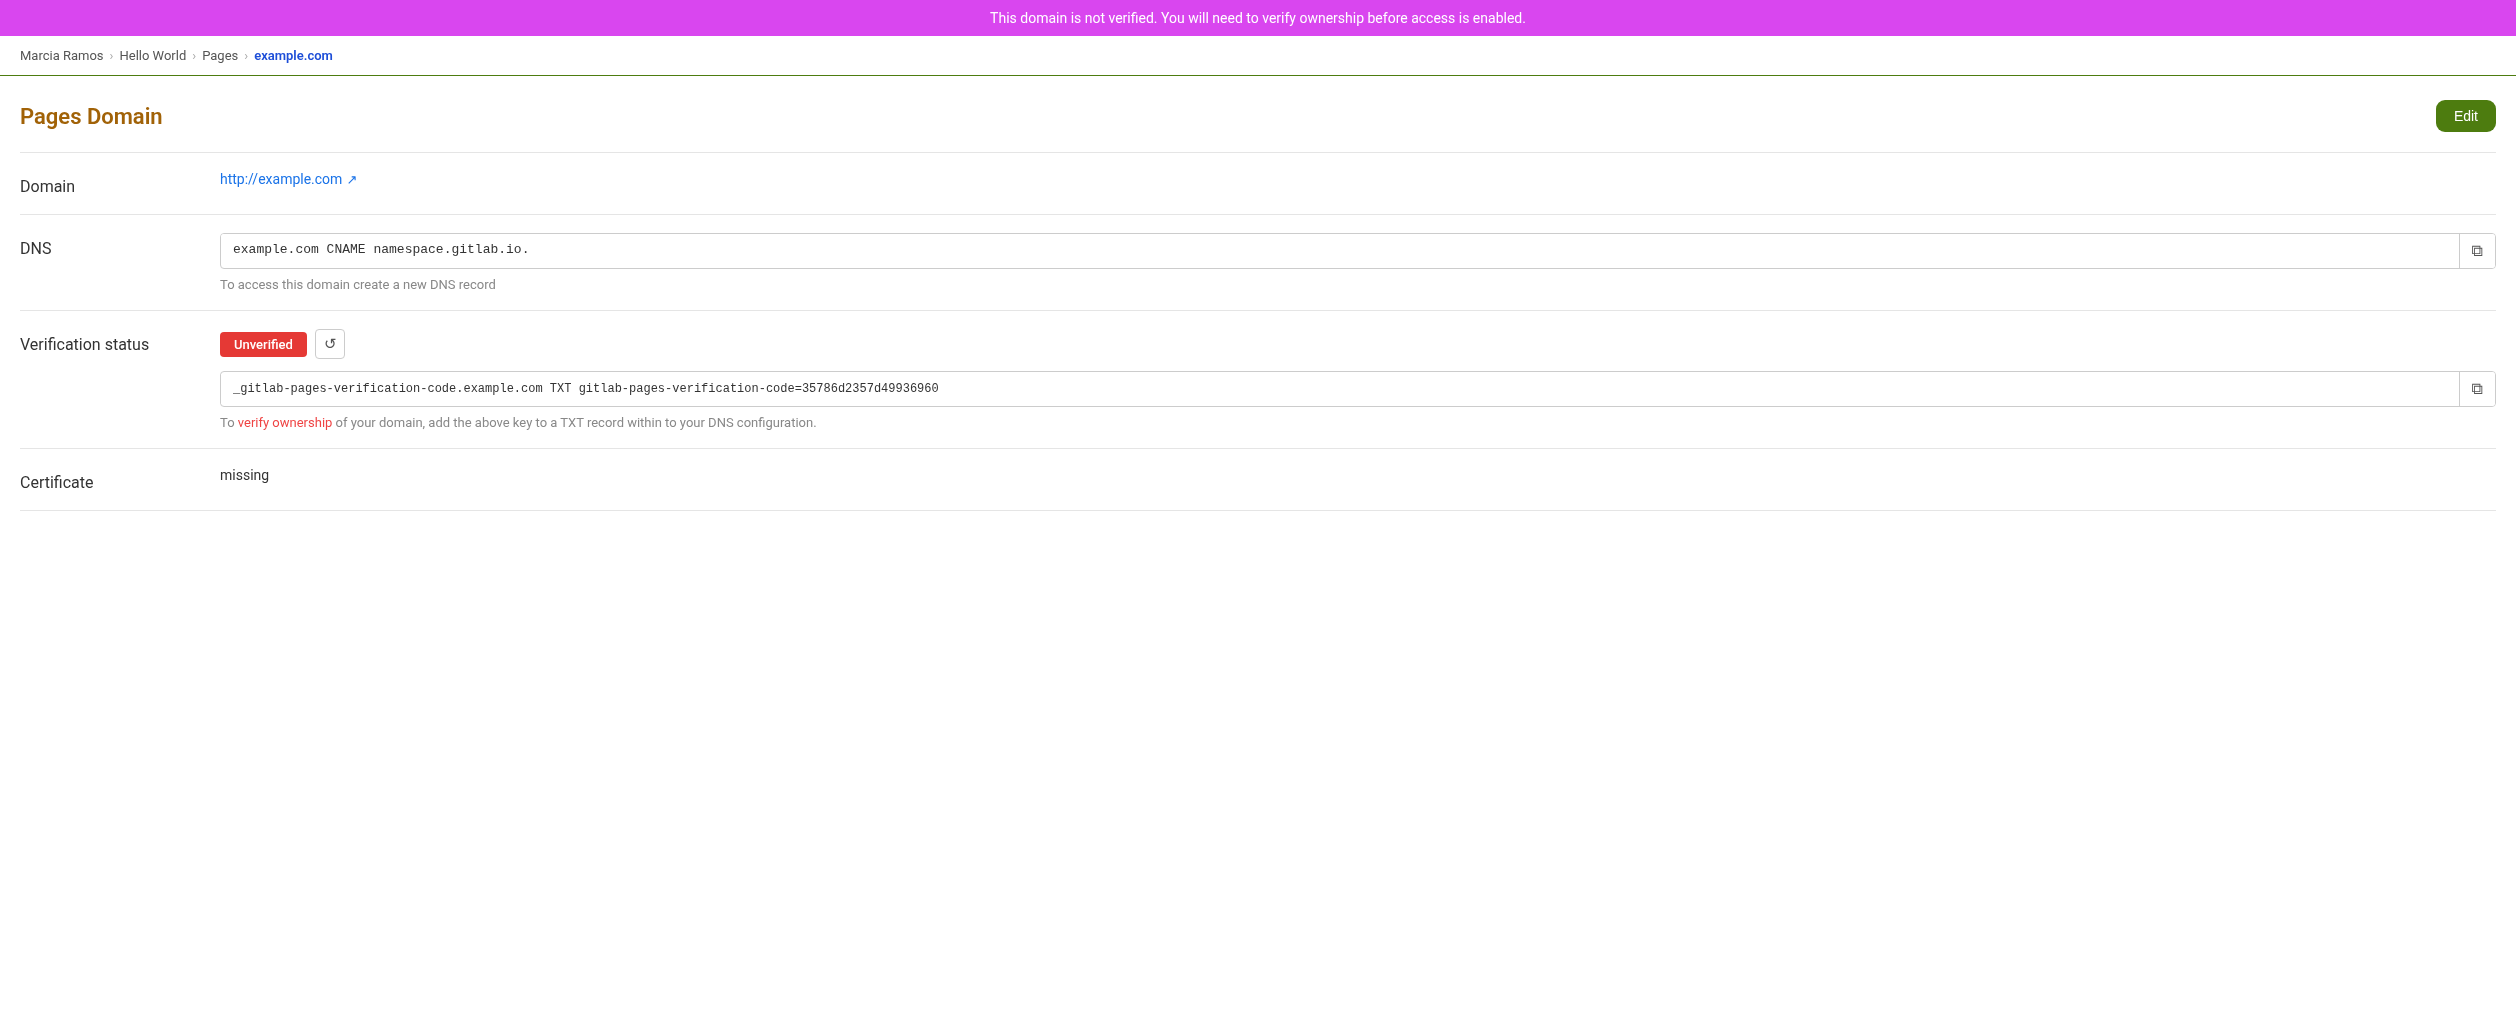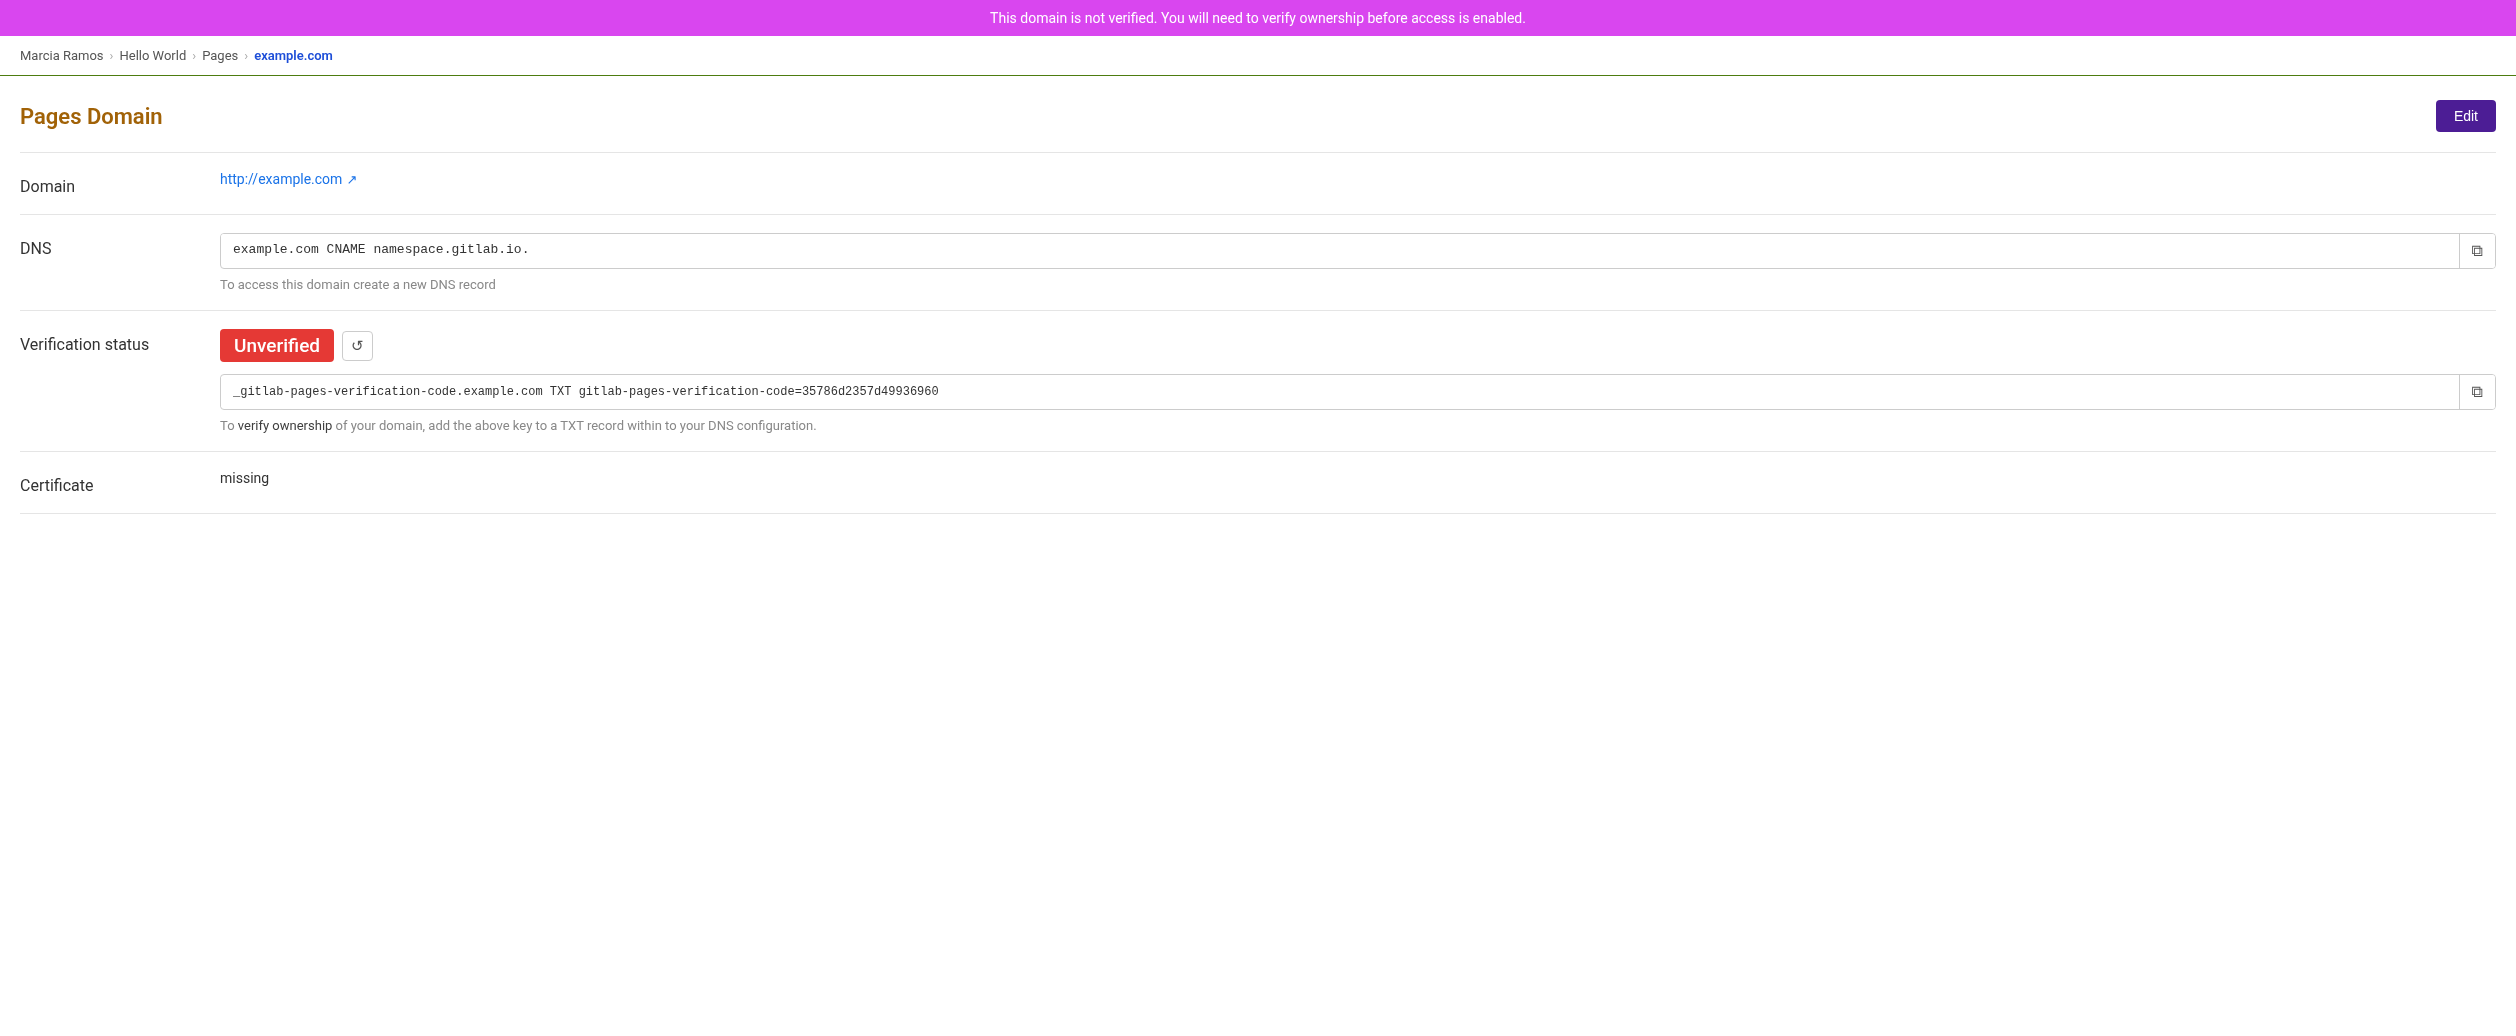--- a/index.html
+++ b/index.html
@@ -58,24 +58,24 @@
       margin-bottom: 20px;
     }
 
     .page-title {
       font-size: 22px;
       font-weight: 600;
       color: #a16207;
     }
 
     .edit-button {
-      background: #4c1d95;
+      background: #4d7c0f;
       color: #fff;
       border: none;
-      border-radius: 4px;
+      border-radius: 9px;
       padding: 8px 18px;
       font-size: 14px;
       font-weight: 500;
       cursor: pointer;
     }
 
     .table-section {
       border-top: 1px solid #e5e5e5;
     }
 
@@ -152,21 +152,21 @@
       display: flex;
       align-items: center;
       gap: 8px;
     }
 
     .unverified-badge {
       background: #e53935;
       color: #fff;
       padding: 5px 14px;
       border-radius: 4px;
-      font-size: 19px;
+      font-size: 13px;
       font-weight: 500;
     }
 
     .refresh-button {
       background: #fff;
       border: 1px solid #ccc;
       border-radius: 4px;
       padding: 5px 8px;
       cursor: pointer;
       font-size: 15px;
@@ -190,21 +190,21 @@
       color: #333;
       border: none;
       outline: none;
       background: #fff;
       overflow: hidden;
       text-overflow: ellipsis;
       white-space: nowrap;
     }
 
     .verify-link {
-      color: #404040;
+      color: #ef4444;
       text-decoration: none;
     }
 
     .cert-value {
       font-size: 14px;
       color: #333;
       padding-top: 6px;
     }
   </style>
 </head>

